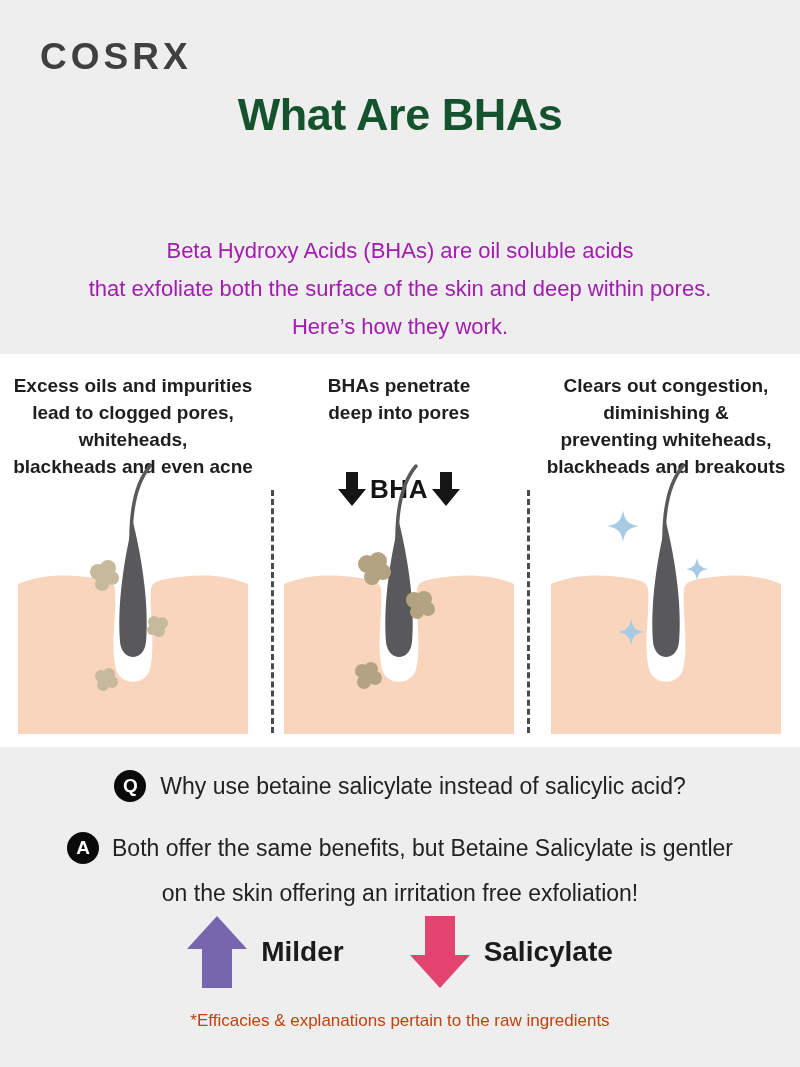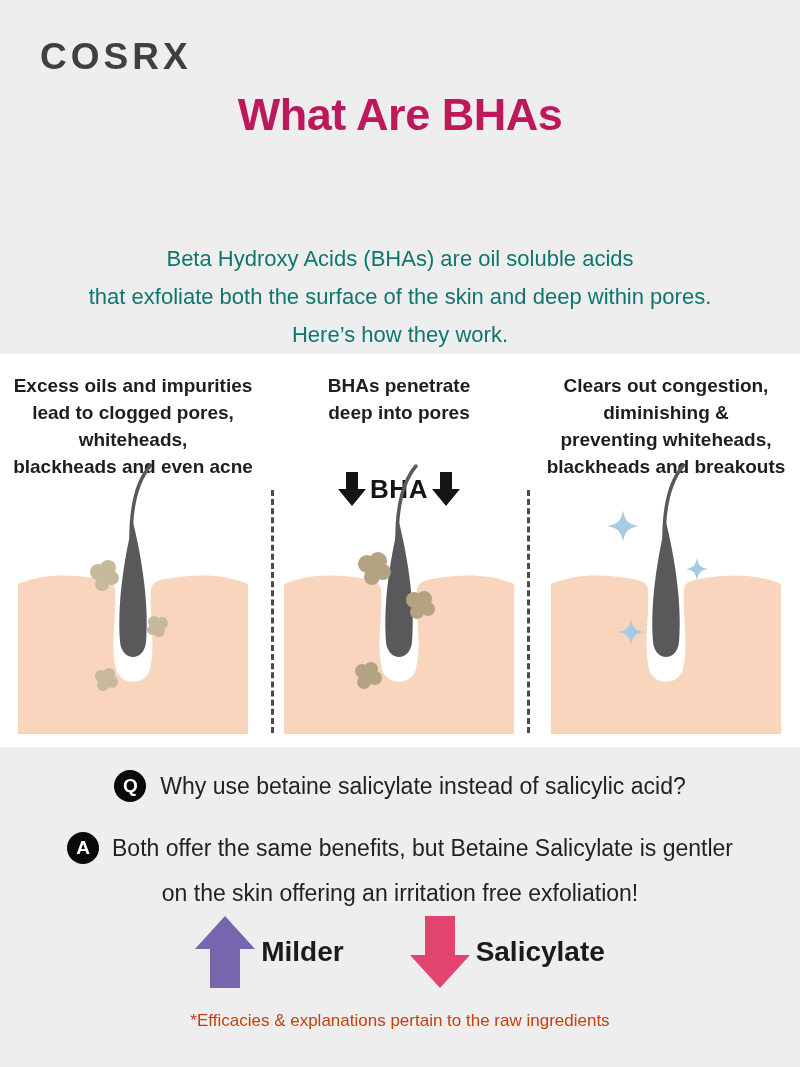--- a/index.html
+++ b/index.html
@@ -12,26 +12,26 @@
     overflow:hidden;
   }
   .logo {
     position:absolute; left:40px; top:36px;
     font-size:37px; font-weight:900; letter-spacing:4px;
     color:#404040;
   }
   .title {
     position:absolute; top:88px; left:0; width:800px;
     text-align:center; font-size:45px; font-weight:800;
-    line-height:54px; color:#be185d; letter-spacing:-0.5px;
+    line-height:54px; color:#14532d; letter-spacing:-0.5px;
   }
   .subtitle {
-    position:absolute; top:240px; left:0; width:800px;
+    position:absolute; top:232px; left:0; width:800px;
     text-align:center; font-size:22px; font-weight:300;
-    line-height:38px; color:#0f766e; white-space:pre-line;
+    line-height:38px; color:#a21caf; white-space:pre-line;
   }
   .white-section {
     position:absolute; top:354px; left:0; width:800px; height:393px;
     background:#ffffff;
   }
   .panels { display:flex; width:100%; height:100%;margin-top:6px; }
   .panel { position:relative; width:266px; height:100%; text-align:center; }
   .panel:last-child { width:268px; }
   .caption {
     margin-top:12px; font-size:19px; font-weight:700;
@@ -68,21 +68,21 @@
     text-align:center; font-size:23px; font-weight:300;
     line-height:30px; color:#222222;
   }
   .a-line1 { display:flex; justify-content:center; align-items:center; gap:13px; }
   .a-line2 { margin-top:14px; }
   .compare-row {
     position:absolute; top:916px; left:0; width:800px;
     display:flex; justify-content:center; align-items:center; gap:66px;
   }
   .compare-item { display:flex; align-items:center; }
-  .compare-label { font-size:28px; font-weight:800; color:#1b1b1b; margin-left:6px; }
+  .compare-label { font-size:28px; font-weight:800; color:#1b1b1b; margin-left:14px; }
   .footnote {
     position:absolute; top:1011px; left:0; width:800px;
     text-align:center; font-size:17px; font-weight:300; color:#c2410c;
   }
 </style>
 </head>
 <body>
 
 <div class="logo">COSRX</div>
 <div class="title">

